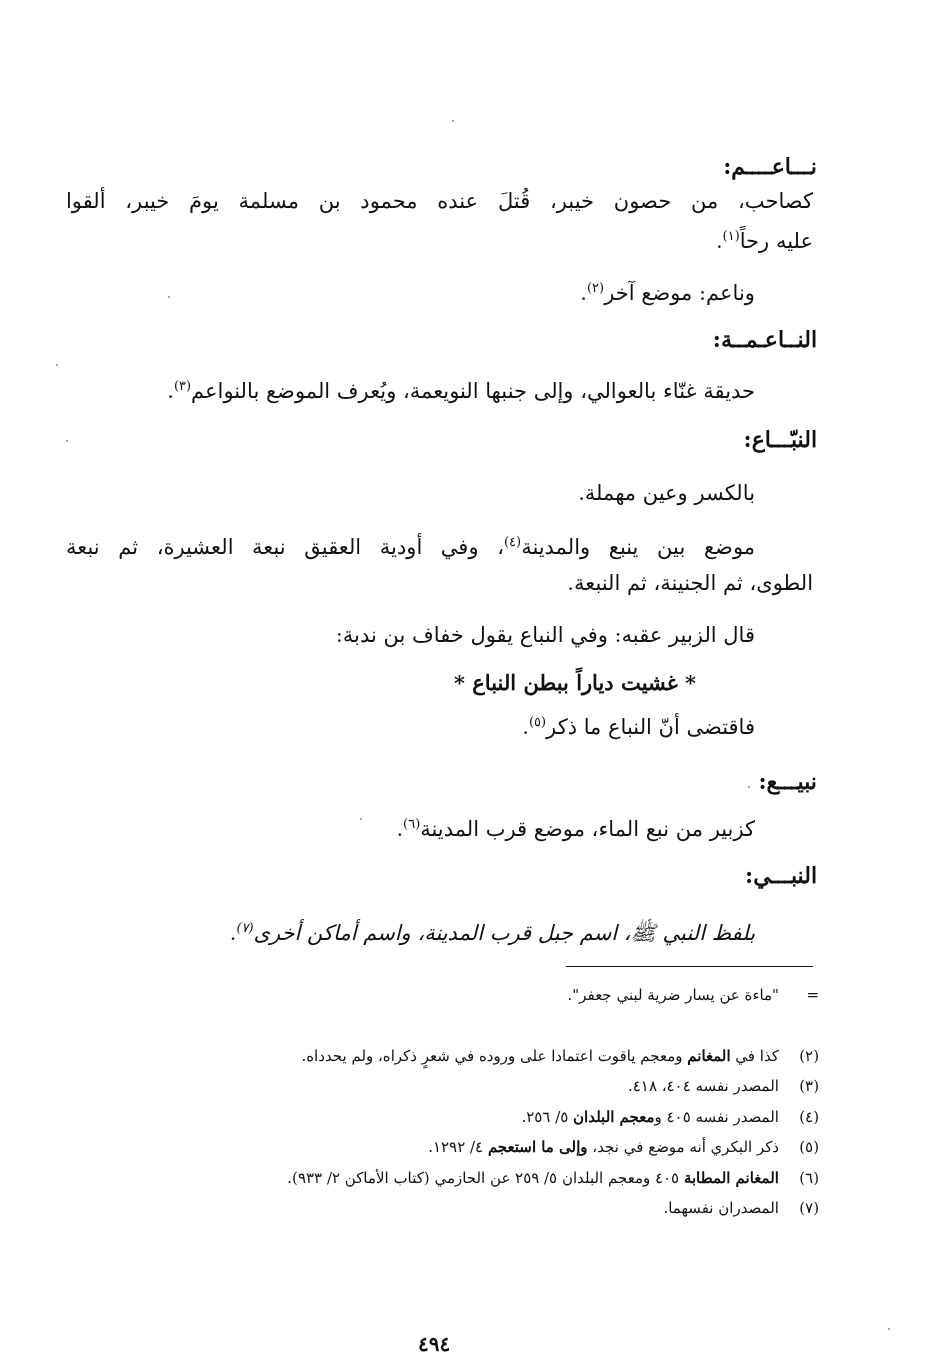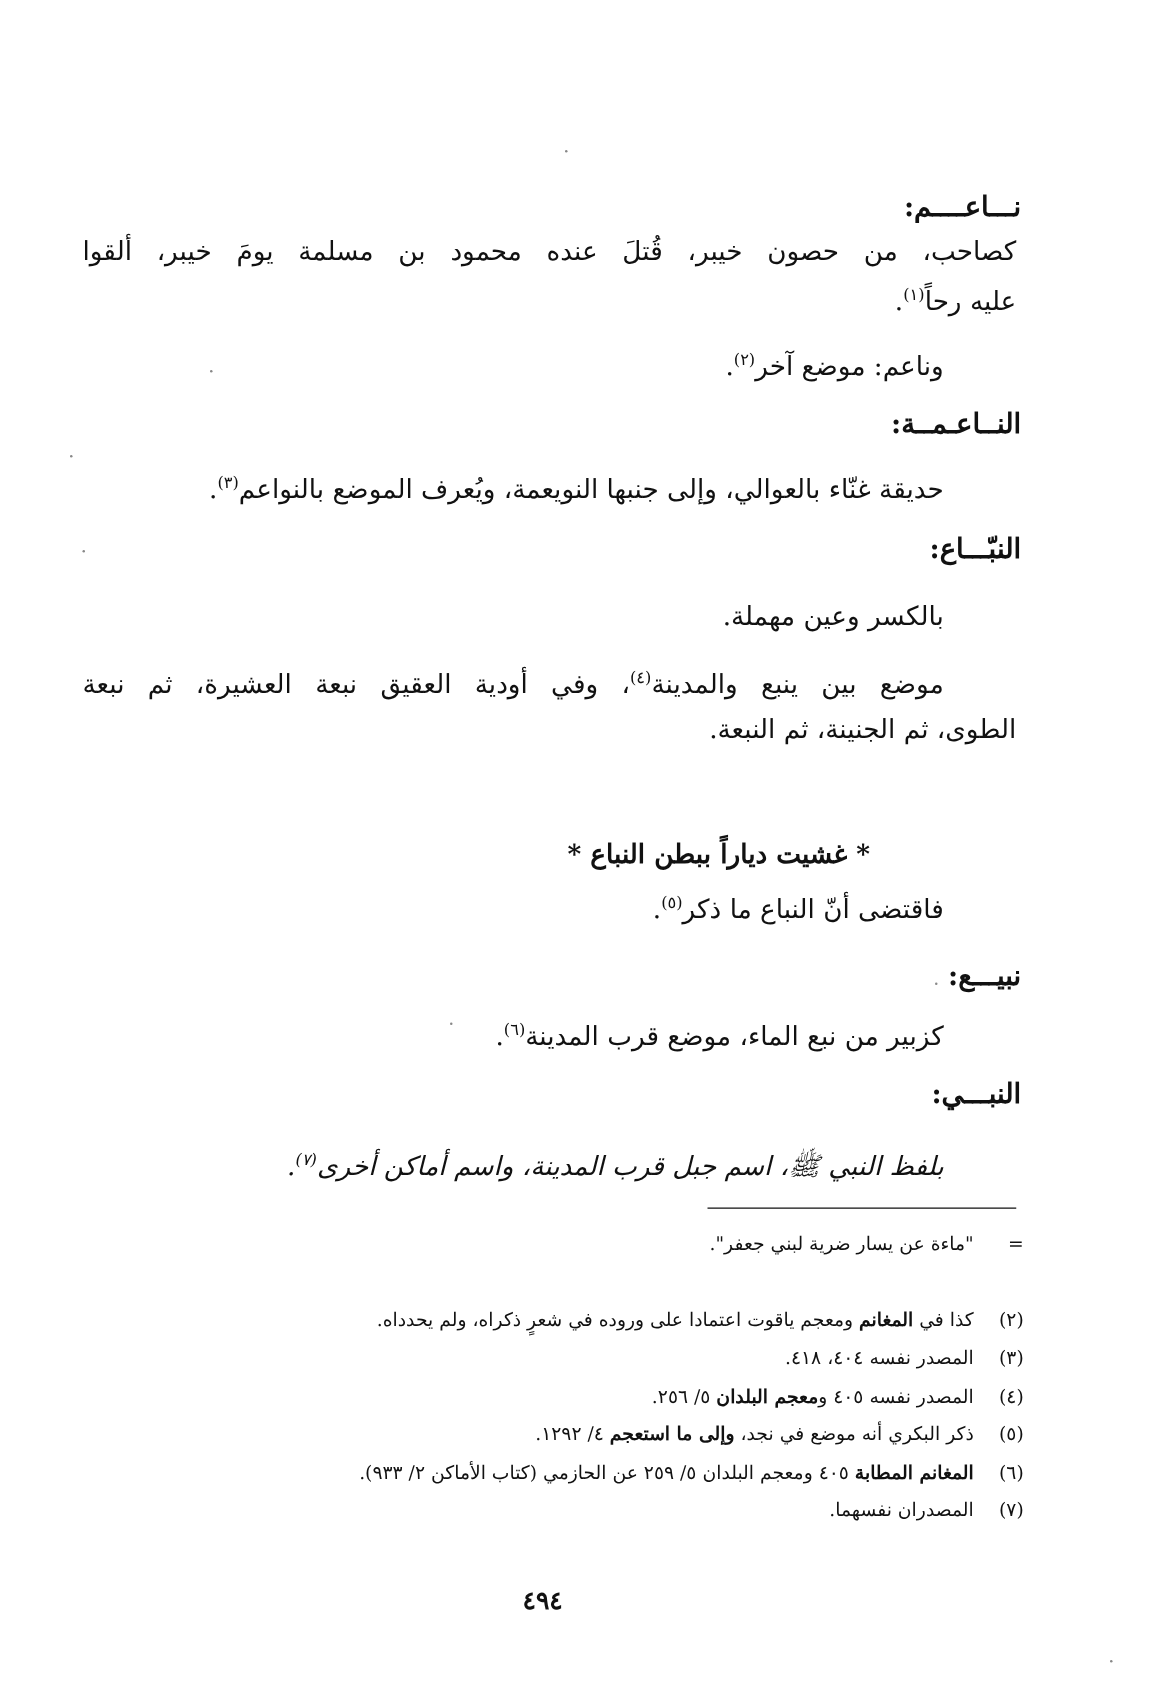--- a/index.html
+++ b/index.html
@@ -9,40 +9,41 @@
   .rtl { direction:rtl; text-align:right; unicode-bidi:embed; }
   .line { position:absolute; right:128px; white-space:nowrap; font-size:21px; line-height:30px; }
   .heading { position:absolute; right:124px; font-weight:bold; font-size:22px; line-height:30px; white-space:nowrap; }
   .indent { right:186px; }
   .full { left:66px; right:128px; text-align:justify; text-align-last:justify; }
   sup { font-size:13px; vertical-align:super; line-height:0; }
   .sep { position:absolute; left:566px; top:966px; width:247px; height:0; border-top:1.5px solid #111; }
   .fn { position:absolute; right:122px; font-size:15px; line-height:22px; white-space:nowrap; }
   .fn .num { display:inline-block; width:40px; }
   .fn b { font-weight:bold; }
-  .pagenum { position:absolute; left:418px; top:1268px; font-size:20px; font-weight:bold; }
+  .pagenum { position:absolute; left:418px; top:1332px; font-size:20px; font-weight:bold; }
   .speck { position:absolute; width:2px; height:2px; background:#888; border-radius:1px; }
 </style>
 </head>
 <body>
 
 <div class="page">
 
   <div class="heading rtl" style="top:115px;margin-top:36px;">نـــاعــــم:</div>
   <div class="line rtl full" style="top:186px;">كصاحب، من حصون خيبر، قُتلَ عنده محمود بن مسلمة يومَ خيبر، ألقوا</div>
   <div class="line rtl" style="top:226px;"><span>عليه رحاً</span><sup>(١)</sup><span>.</span></div>
   <div class="line rtl indent" style="top:278px;"><span>وناعم: موضع آخر</span><sup>(٢)</sup><span>.</span></div>
 
   <div class="heading rtl" style="top:324px;">النــاعـمــة:</div>
   <div class="line rtl" style="top:376px; right:186px;"><span>حديقة غنّاء بالعوالي، وإلى جنبها النويعمة، ويُعرف الموضع بالنواعم</span><sup>(٣)</sup><span>.</span></div>
 
   <div class="heading rtl" style="top:424px;margin-left:44px;">النبّـــاع:</div>
   <div class="line rtl indent" style="top:478px;">بالكسر وعين مهملة.</div>
   <div class="line rtl full" style="top:532px; right:186px;"><span>موضع بين ينبع والمدينة</span><sup>(٤)</sup><span>، وفي أودية العقيق نبعة العشيرة، ثم نبعة</span></div>
   <div class="line rtl" style="top:568px;">الطوى، ثم الجنينة، ثم النبعة.</div>
+  <div class="line rtl indent" style="top:620px;">قال الزبير عقبه: وفي النباع يقول خفاف بن ندبة:</div>
   <div class="line rtl" style="top:668px; right:245px;font-weight:bold;">* غشيت دياراً ببطن النباع *</div>
   <div class="line rtl indent" style="top:712px;"><span>فاقتضى أنّ النباع ما ذكر</span><sup>(٥)</sup><span>.</span></div>
 
   <div class="heading rtl" style="top:766px;">نبيـــع:</div>
   <div class="line rtl indent" style="top:814px;"><span>كزبير من نبع الماء، موضع قرب المدينة</span><sup>(٦)</sup><span>.</span></div>
 
   <div class="heading rtl" style="top:860px;">النبـــي:</div>
   <div class="line rtl indent" style="top:918px;font-style:italic;"><span>بلفظ النبي ﷺ، اسم جبل قرب المدينة، واسم أماكن أخرى</span><sup>(٧)</sup><span>.</span></div>
 
   <div class="sep"></div>

